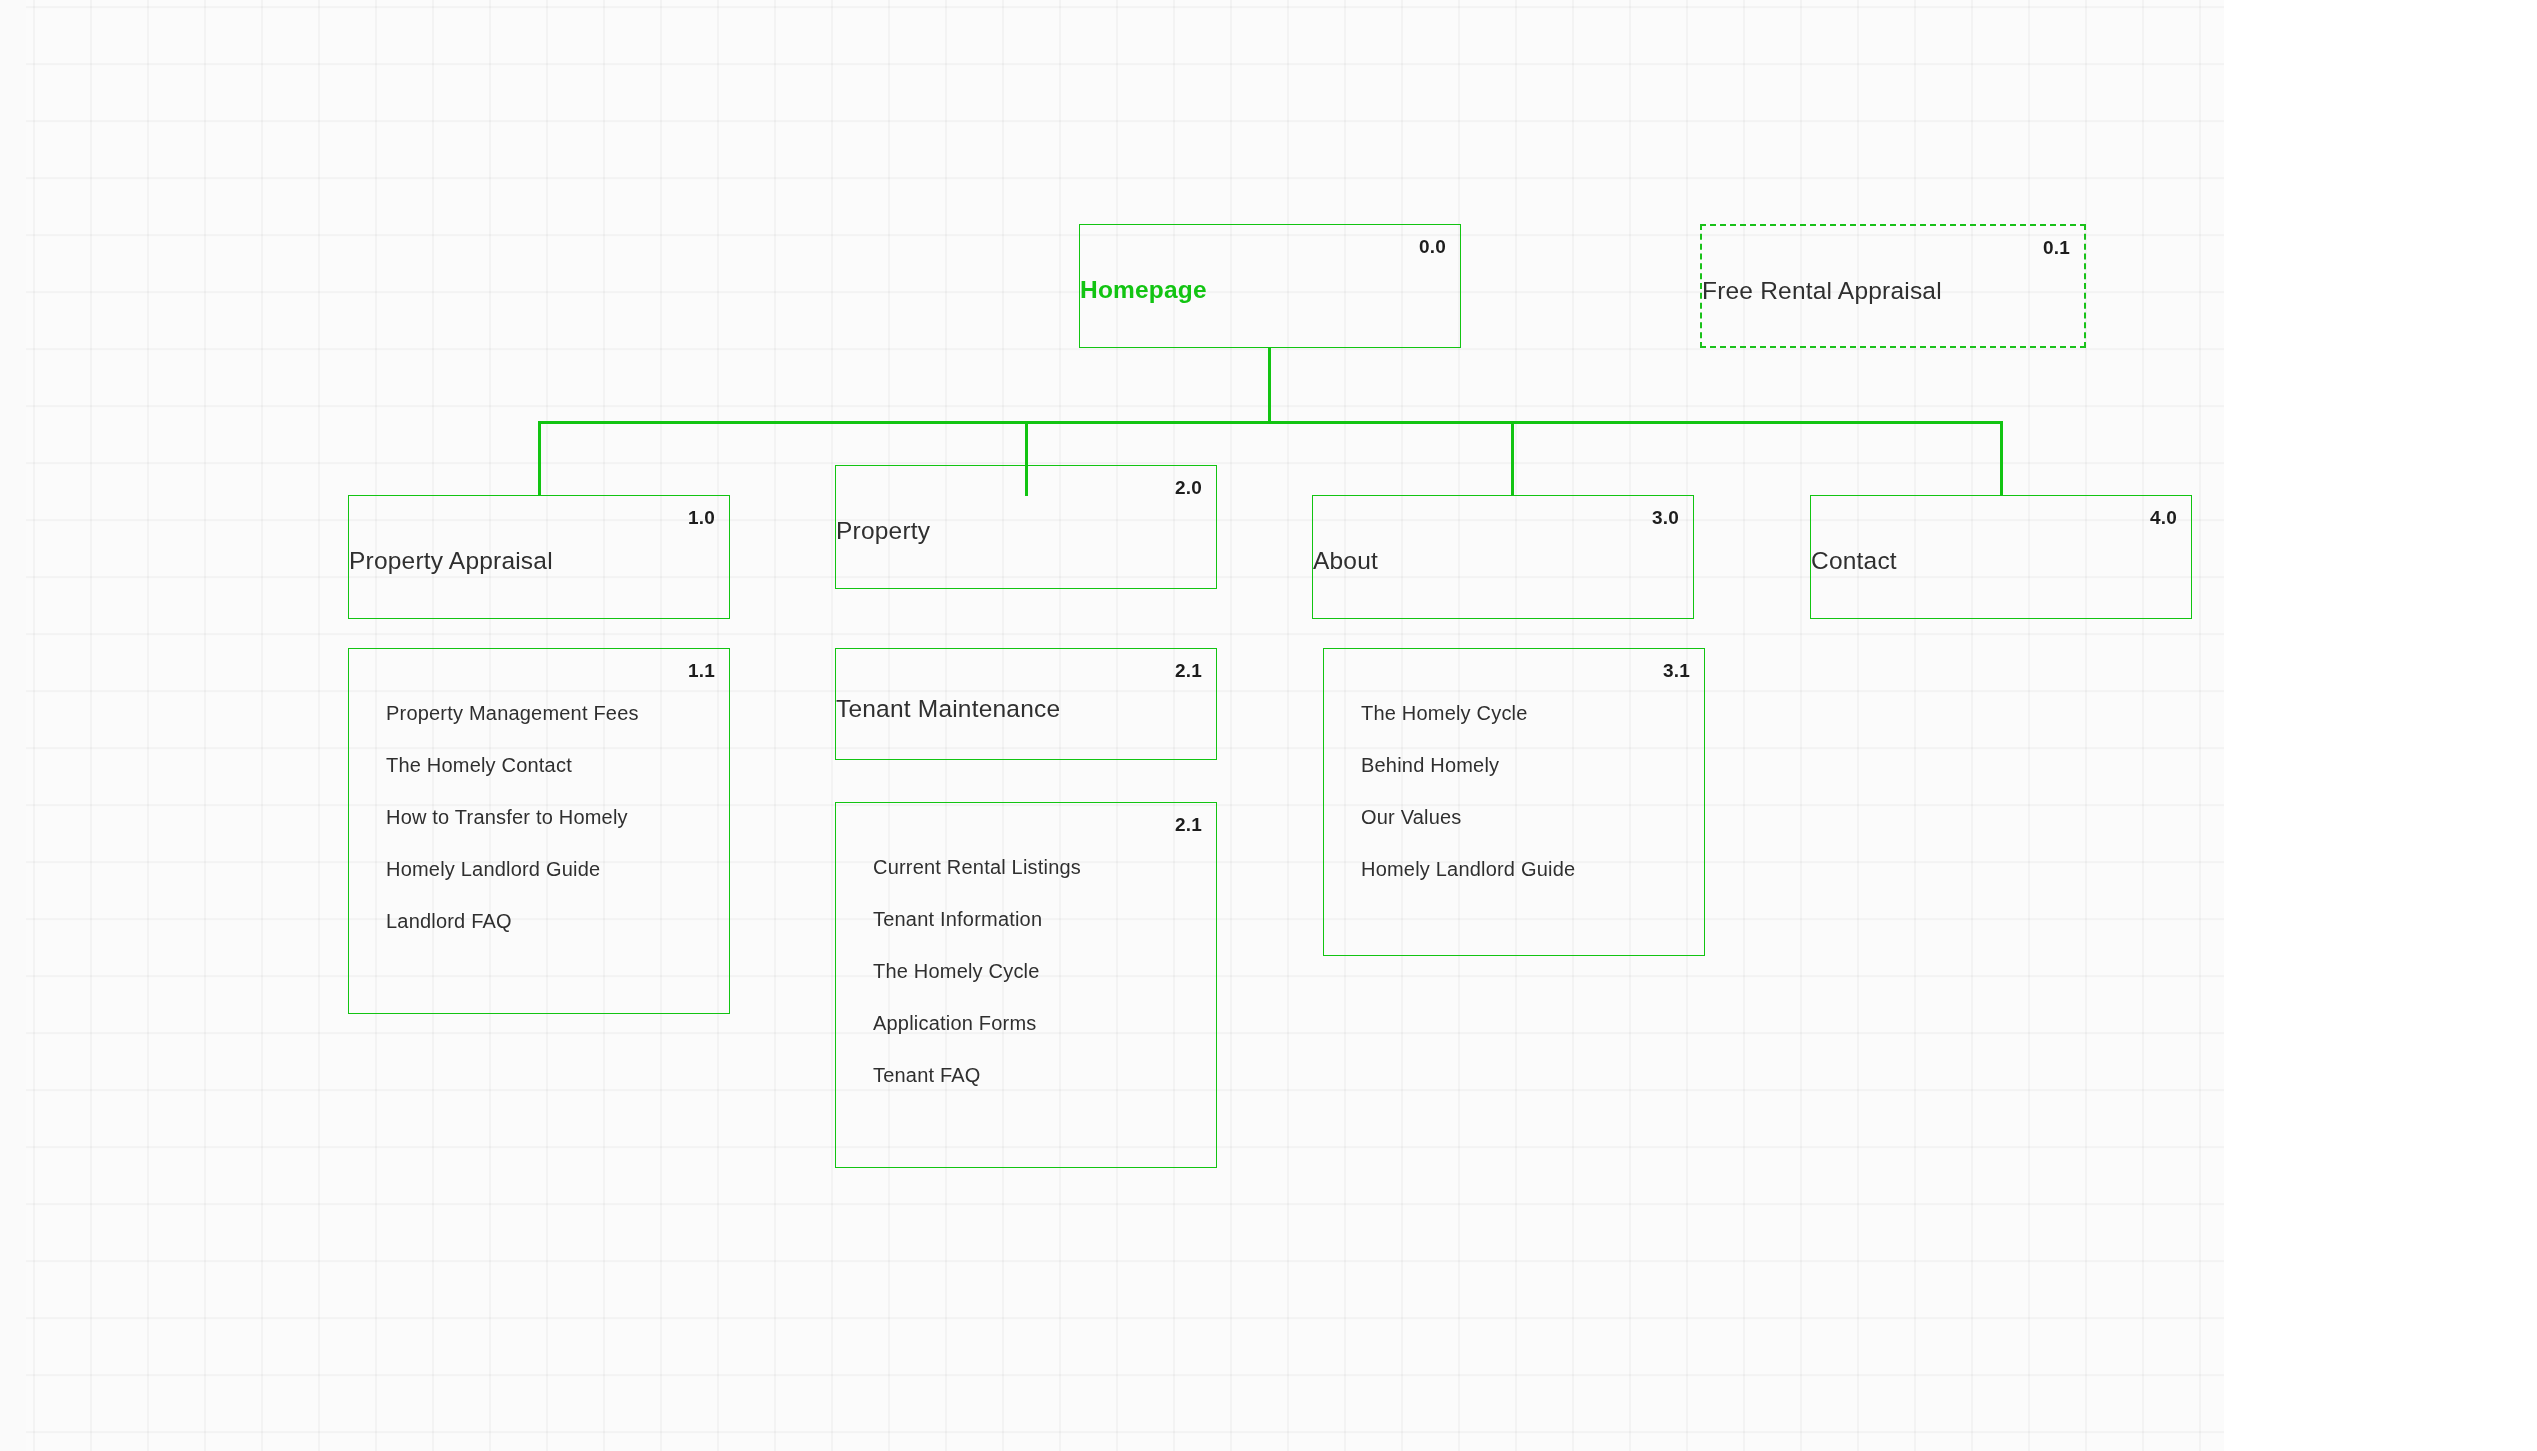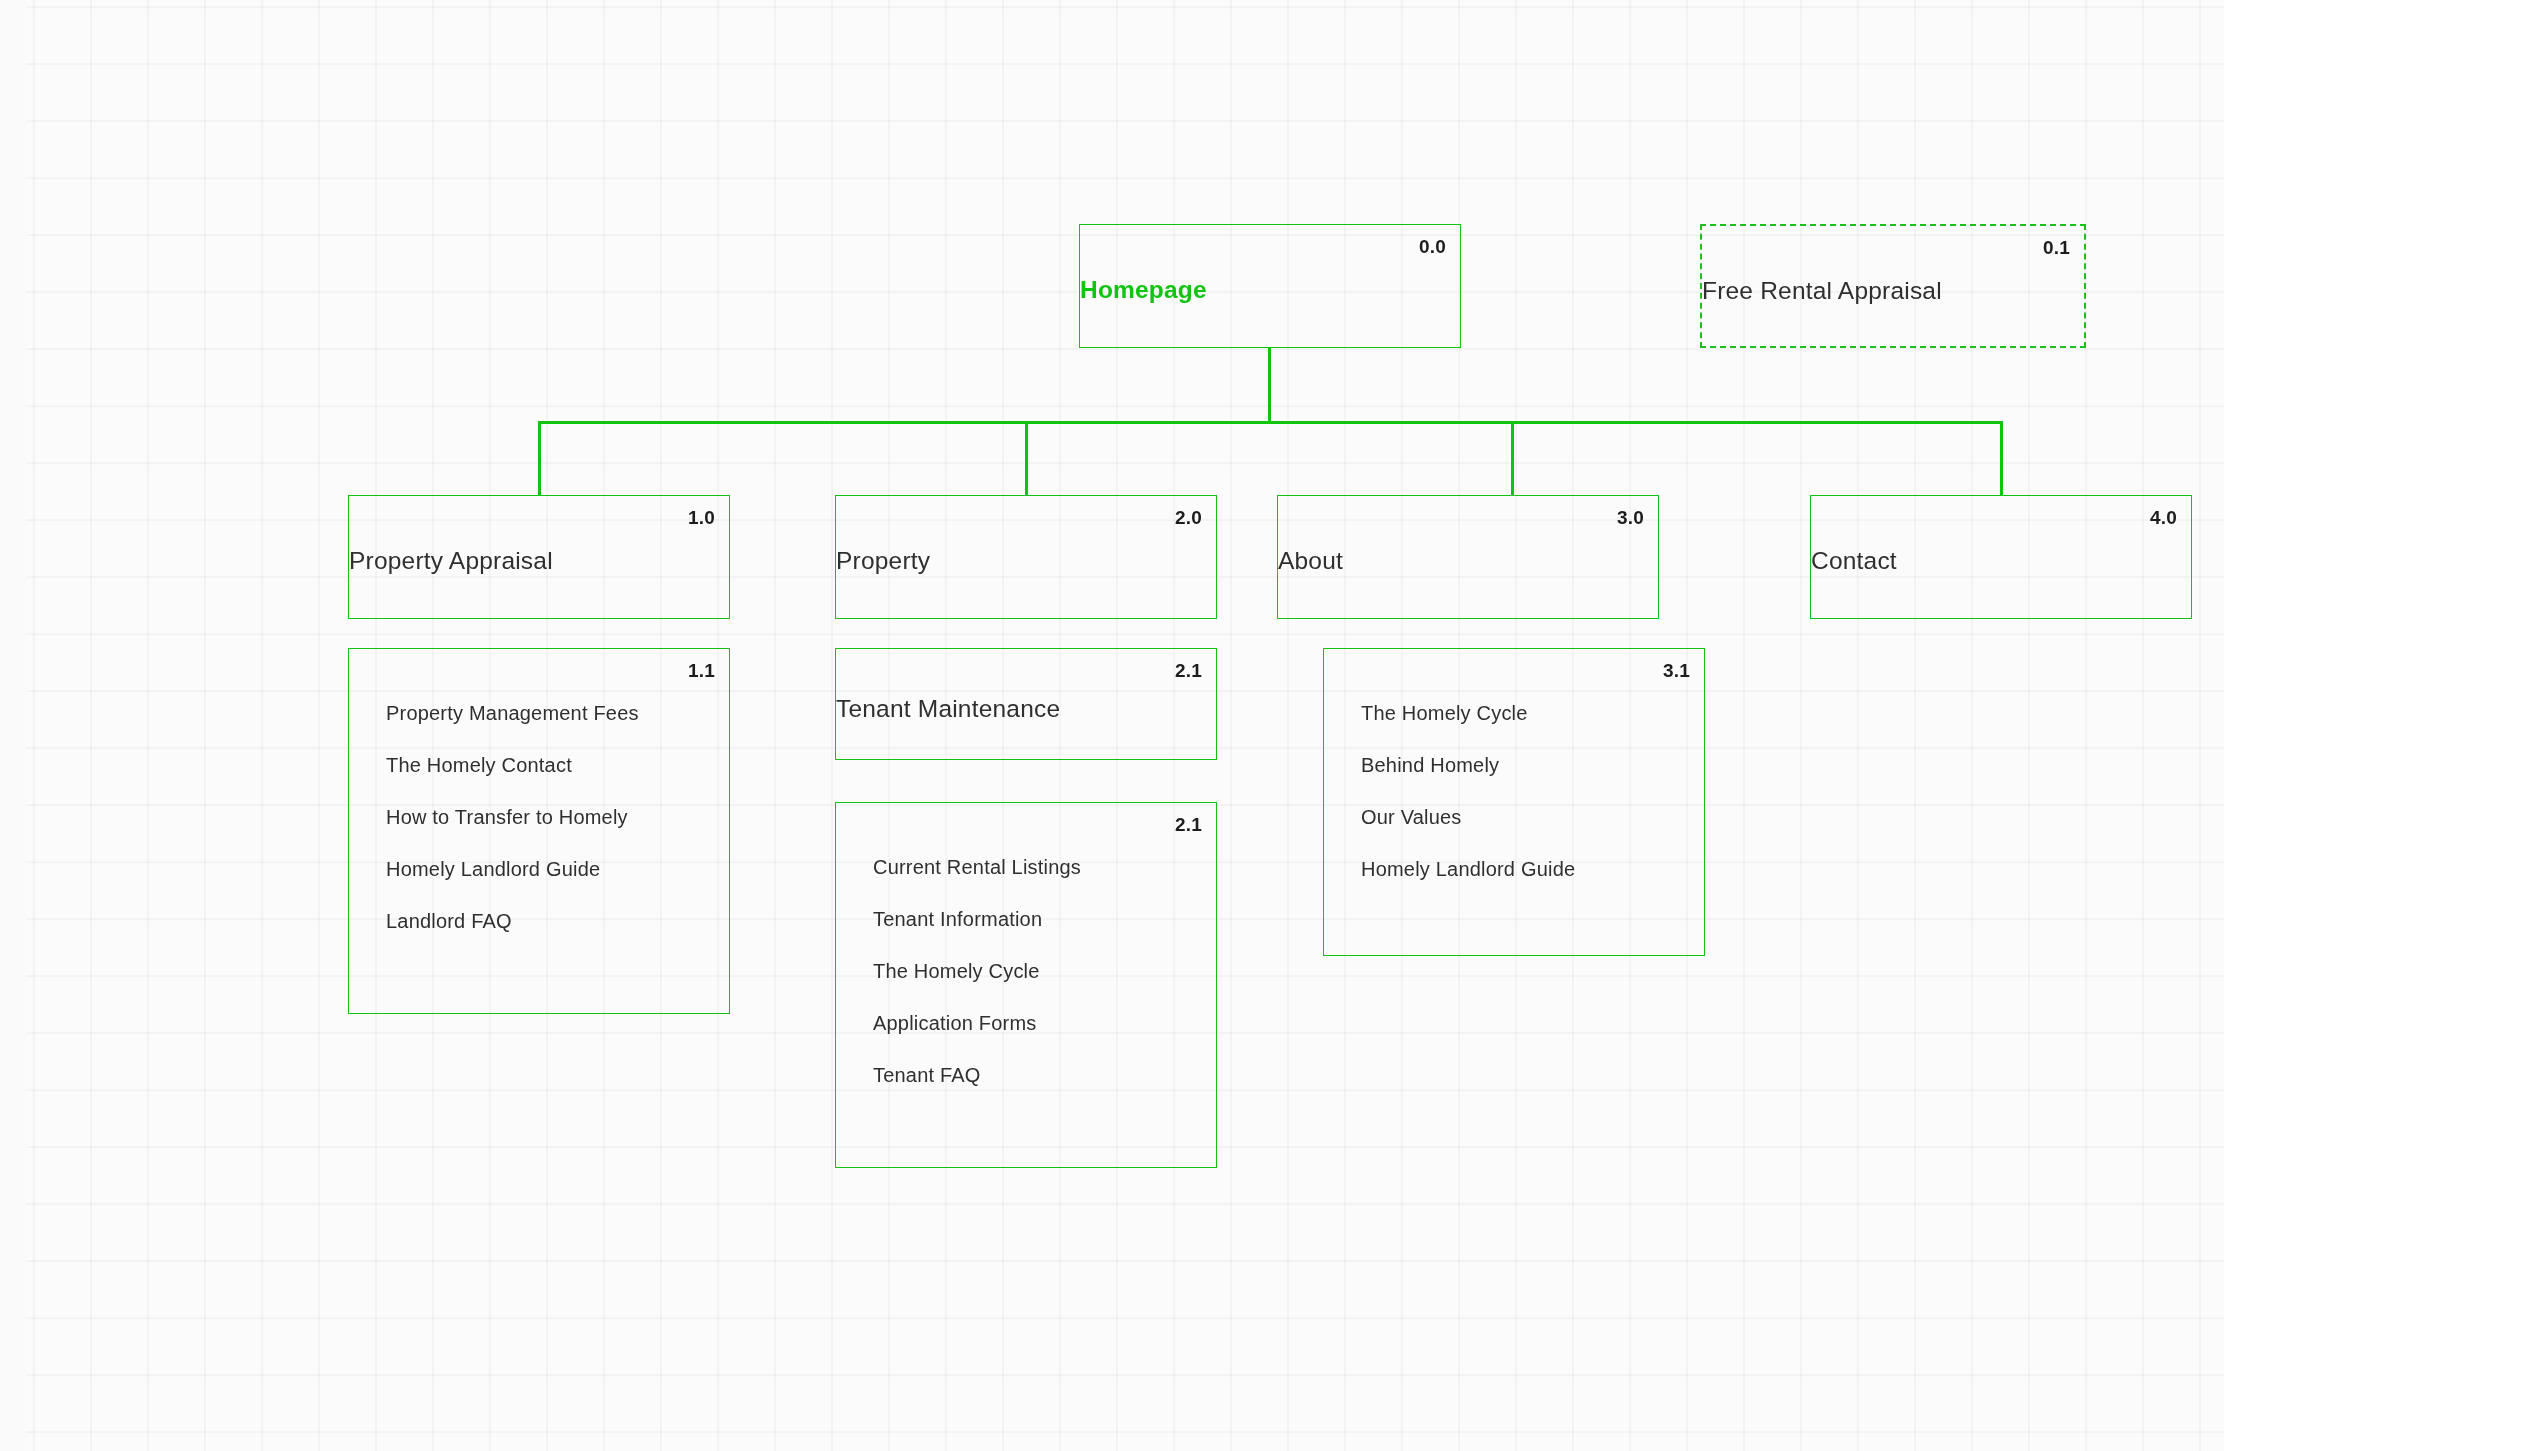--- a/index.html
+++ b/index.html
@@ -141,42 +141,42 @@
     <span class="node-index">1.1</span>
     <div class="list-items">
       <div class="list-item">Property Management Fees</div>
       <div class="list-item">The Homely Contact</div>
       <div class="list-item">How to Transfer to Homely</div>
       <div class="list-item">Homely Landlord Guide</div>
       <div class="list-item">Landlord FAQ</div>
     </div>
   </div>
 
-  <div class="node" style="left:835px; top:495px; width:382px; height:124px;">
+  <div class="node" style="left:835px; top:465px; width:382px; height:124px;">
     <span class="node-index">2.0</span>
     <span class="node-title" style="top:51px;">Property</span>
   </div>
 
   <div class="node" style="left:835px; top:648px; width:382px; height:112px;">
     <span class="node-index">2.1</span>
     <span class="node-title" style="top:46px;">Tenant Maintenance</span>
   </div>
 
   <div class="node list-node" style="left:835px; top:802px; width:382px; height:366px;">
     <span class="node-index">2.1</span>
     <div class="list-items">
       <div class="list-item">Current Rental Listings</div>
       <div class="list-item">Tenant Information</div>
       <div class="list-item">The Homely Cycle</div>
       <div class="list-item">Application Forms</div>
       <div class="list-item">Tenant FAQ</div>
     </div>
   </div>
 
-  <div class="node" style="left:1277px; top:495px; width:382px; height:124px;">
+  <div class="node" style="left:1312px; top:495px; width:382px; height:124px;">
     <span class="node-index">3.0</span>
     <span class="node-title" style="top:51px;">About</span>
   </div>
 
   <div class="node list-node" style="left:1323px; top:648px; width:382px; height:308px;">
     <span class="node-index">3.1</span>
     <div class="list-items">
       <div class="list-item">The Homely Cycle</div>
       <div class="list-item">Behind Homely</div>
       <div class="list-item">Our Values</div>

